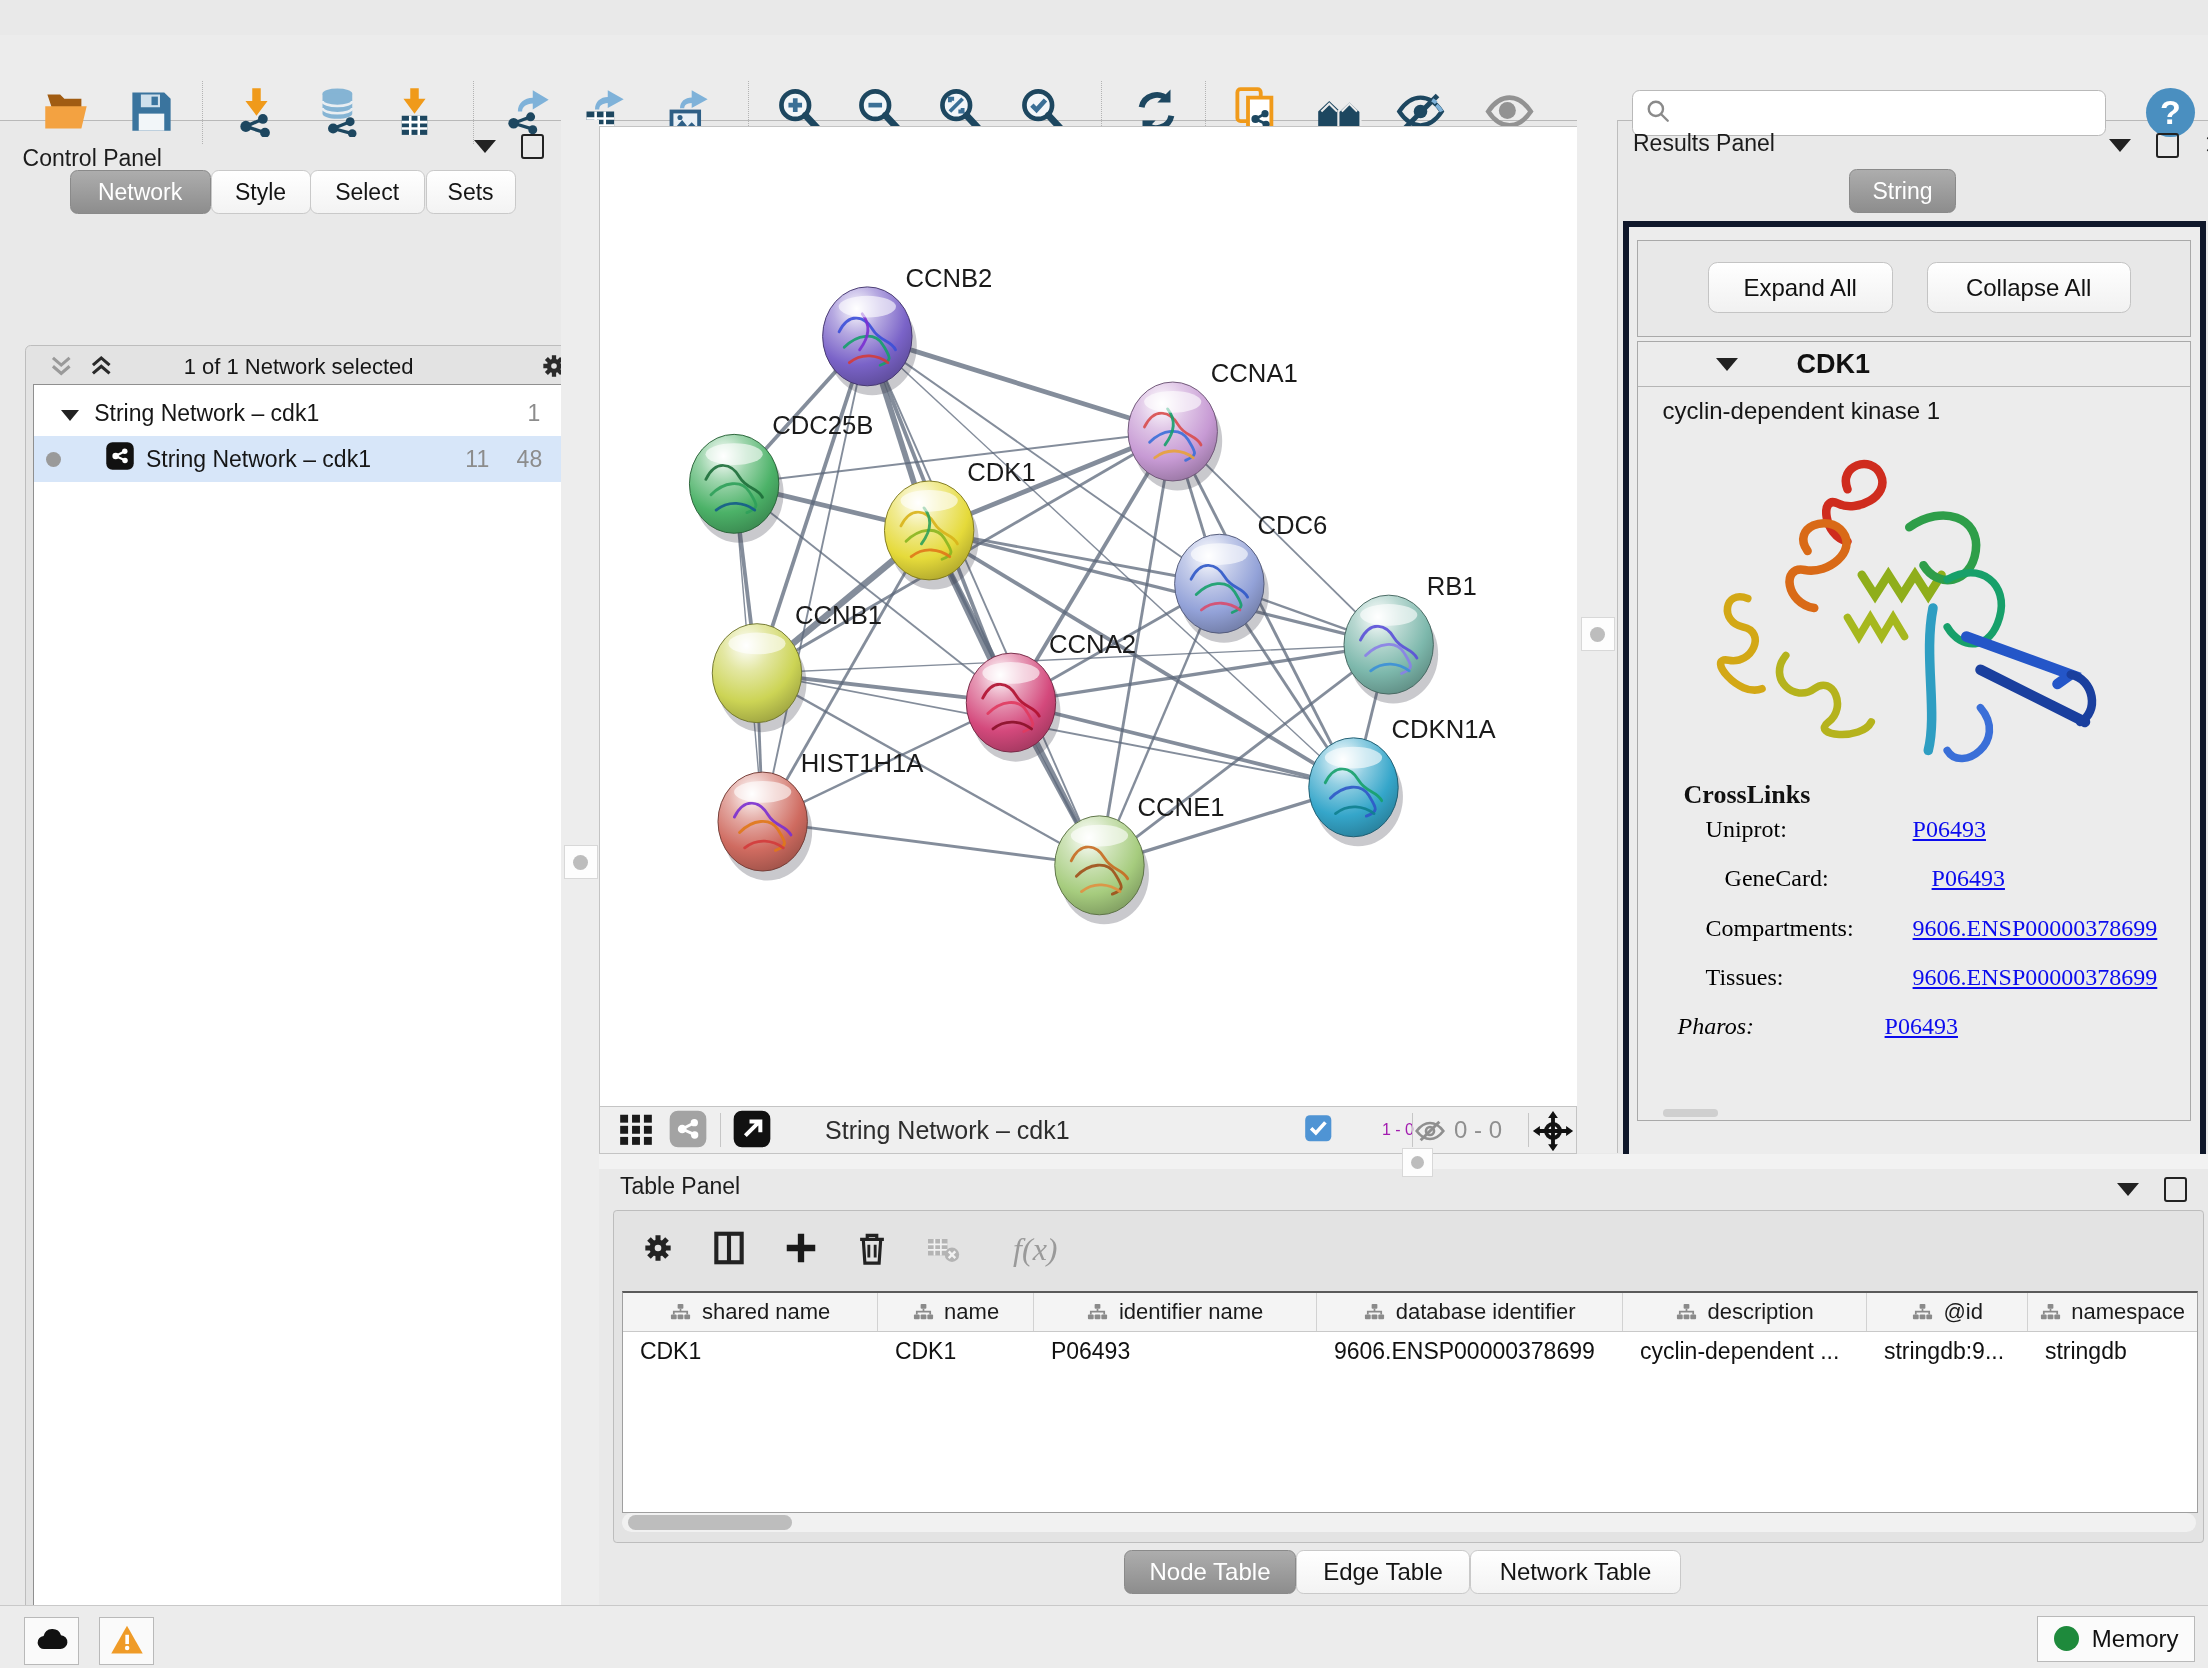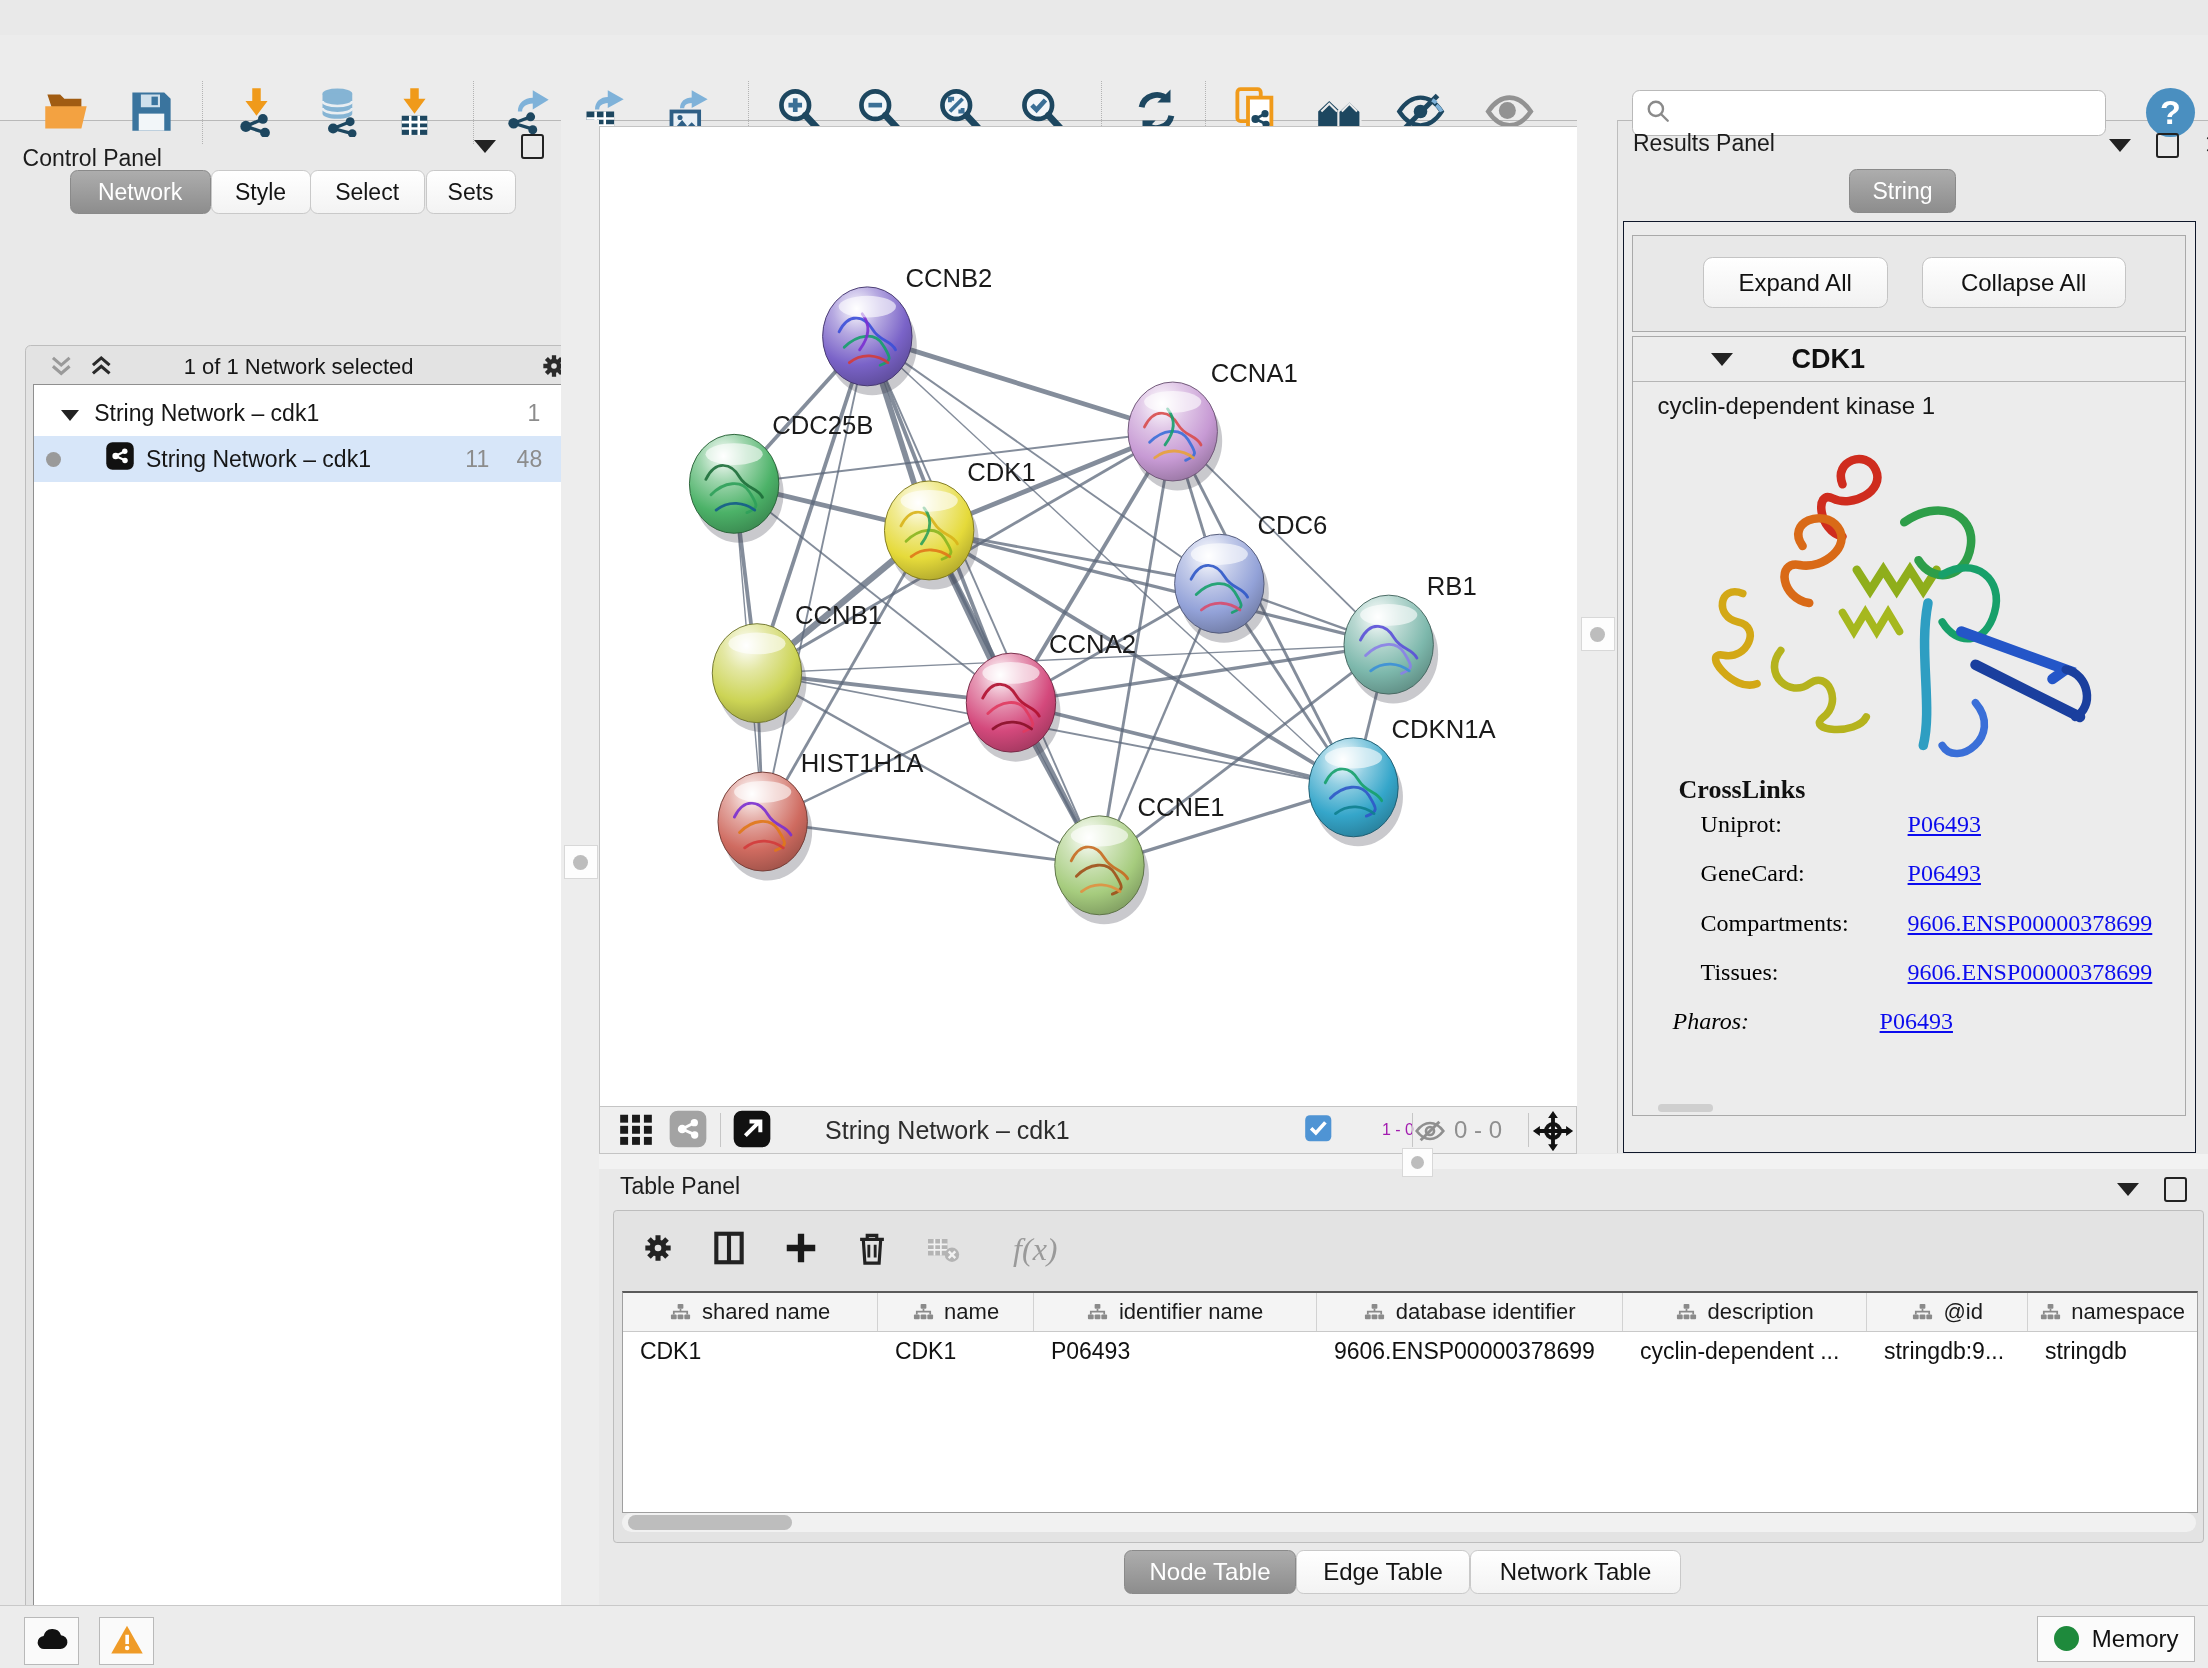--- a/index.html
+++ b/index.html
@@ -34,21 +34,21 @@
   .gray-num{color:#8c8c8c;}
   
   .canvas{position:absolute;left:599px;top:126px;width:978px;height:981px;background:#fff;border-top:1px solid #c4c4c4;border-left:1px solid #c4c4c4;border-right:1px solid #9a9a9a;}
   .netbar{position:absolute;left:599px;top:1106px;width:978px;height:48px;background:#efefef;border:1px solid #c4c4c4;box-sizing:border-box;display:flex;align-items:center;}
   .nb-sep{width:0;height:34px;border-left:1px solid #c6c6c6;margin:0 11.4px;}
   
   .vsplit{position:absolute;background:#ededed;}
   .split-handle{position:absolute;width:32px;height:32px;background:#fdfdfd;border:1px solid #d8d8d8;display:flex;align-items:center;justify-content:center;}
   .split-dot{width:15px;height:15px;border-radius:50%;background:#bdbdbd;}
   
-  .rp-outer{position:absolute;left:1623px;top:221px;width:571px;height:930px;background:#ececec;border:1px solid #0f172a;}
+  .rp-outer{position:absolute;left:1623px;top:221px;width:571px;height:930px;background:#ececec;border:6px solid #0f172a;}
   .rp-box1{position:absolute;left:7.6px;top:13.3px;width:552px;height:95px;background:#e8e8e8;border:1px solid #a9a9a9;}
   .rp-btn{position:absolute;top:21px;height:49px;background:linear-gradient(#ffffff,#f1f1f1);border:1px solid #c4c4c4;border-radius:9.5px;font-size:24px;color:#111;display:flex;align-items:center;justify-content:center;}
   .rp-box2{position:absolute;left:7.6px;top:114px;width:552px;height:778px;background:#ececec;border:1px solid #a9a9a9;}
   .rp-head{position:absolute;left:0;top:0;width:100%;height:44px;border-bottom:1px solid #b5b5b5;display:flex;align-items:center;}
   .serif{font-family:"Liberation Serif",serif;}
   .xlink{color:#0b0bee;text-decoration:underline;}
   .xl-row{position:absolute;left:0;width:100%;height:38px;display:flex;font-size:24px;}
   
   .tp-box{position:absolute;left:613px;top:1210px;width:1589px;height:331px;background:#e3e3e3;border:1px solid #bdbdbd;border-radius:3.8px;}
   .ttoolbtn{position:absolute;top:15px;width:46px;height:46px;display:flex;align-items:center;justify-content:center;}
@@ -585,21 +585,21 @@
           <path d="M395 250 C420 255 425 290 405 300" stroke="#1a3f9e" stroke-width="9"></path>
         </g>
       </svg>
 
       <div class="abs serif" style="left:46px;top:438px;font-size:26px;font-weight:bold;color:#111;">CrossLinks</div>
       <div class="xl-row serif" style="top:474px;">
         <span style="margin-left:68px;width:207px;">Uniprot:</span>
         <span class="xlink">P06493</span>
       </div>
       <div class="xl-row serif" style="top:523px;">
-        <span style="margin-left:68px;width:207px;">GeneCard:</span>
+        <span style="margin-left:87px;width:207px;">GeneCard:</span>
         <span class="xlink">P06493</span>
       </div>
       <div class="xl-row serif" style="top:573px;">
         <span style="margin-left:68px;width:207px;">Compartments:</span>
         <span class="xlink">9606.ENSP00000378699</span>
       </div>
       <div class="xl-row serif" style="top:622px;">
         <span style="margin-left:68px;width:207px;">Tissues:</span>
         <span class="xlink">9606.ENSP00000378699</span>
       </div>

